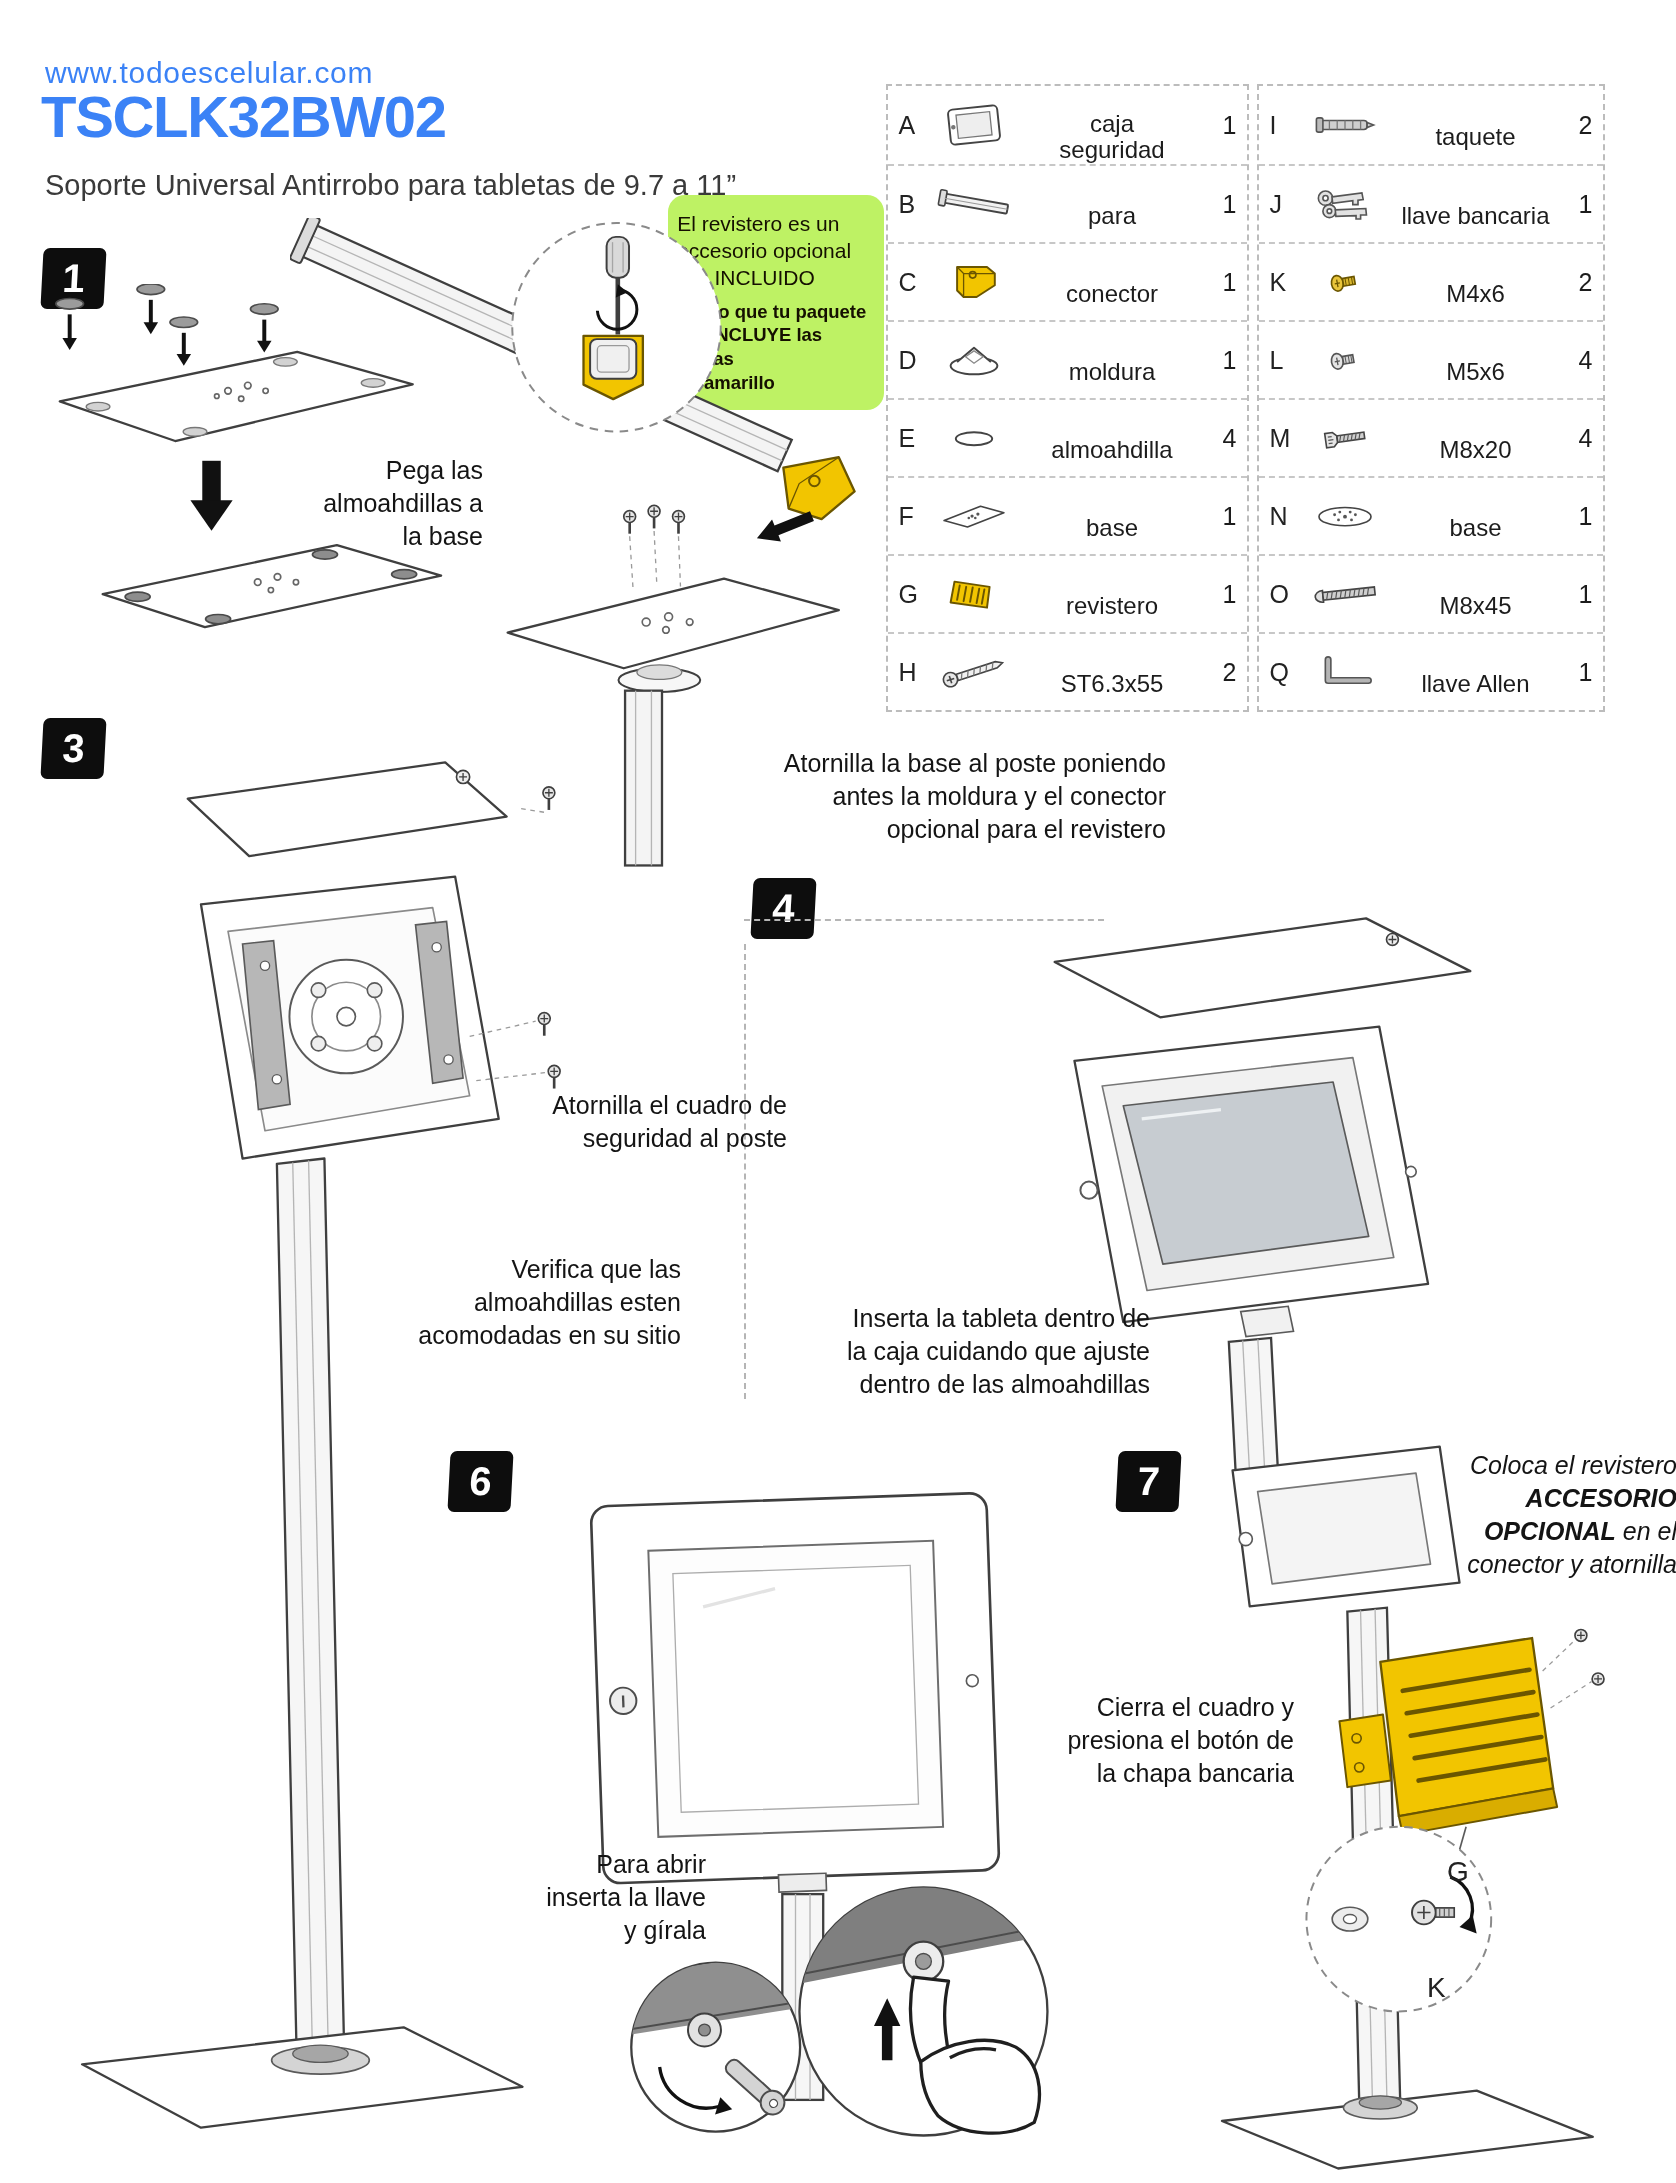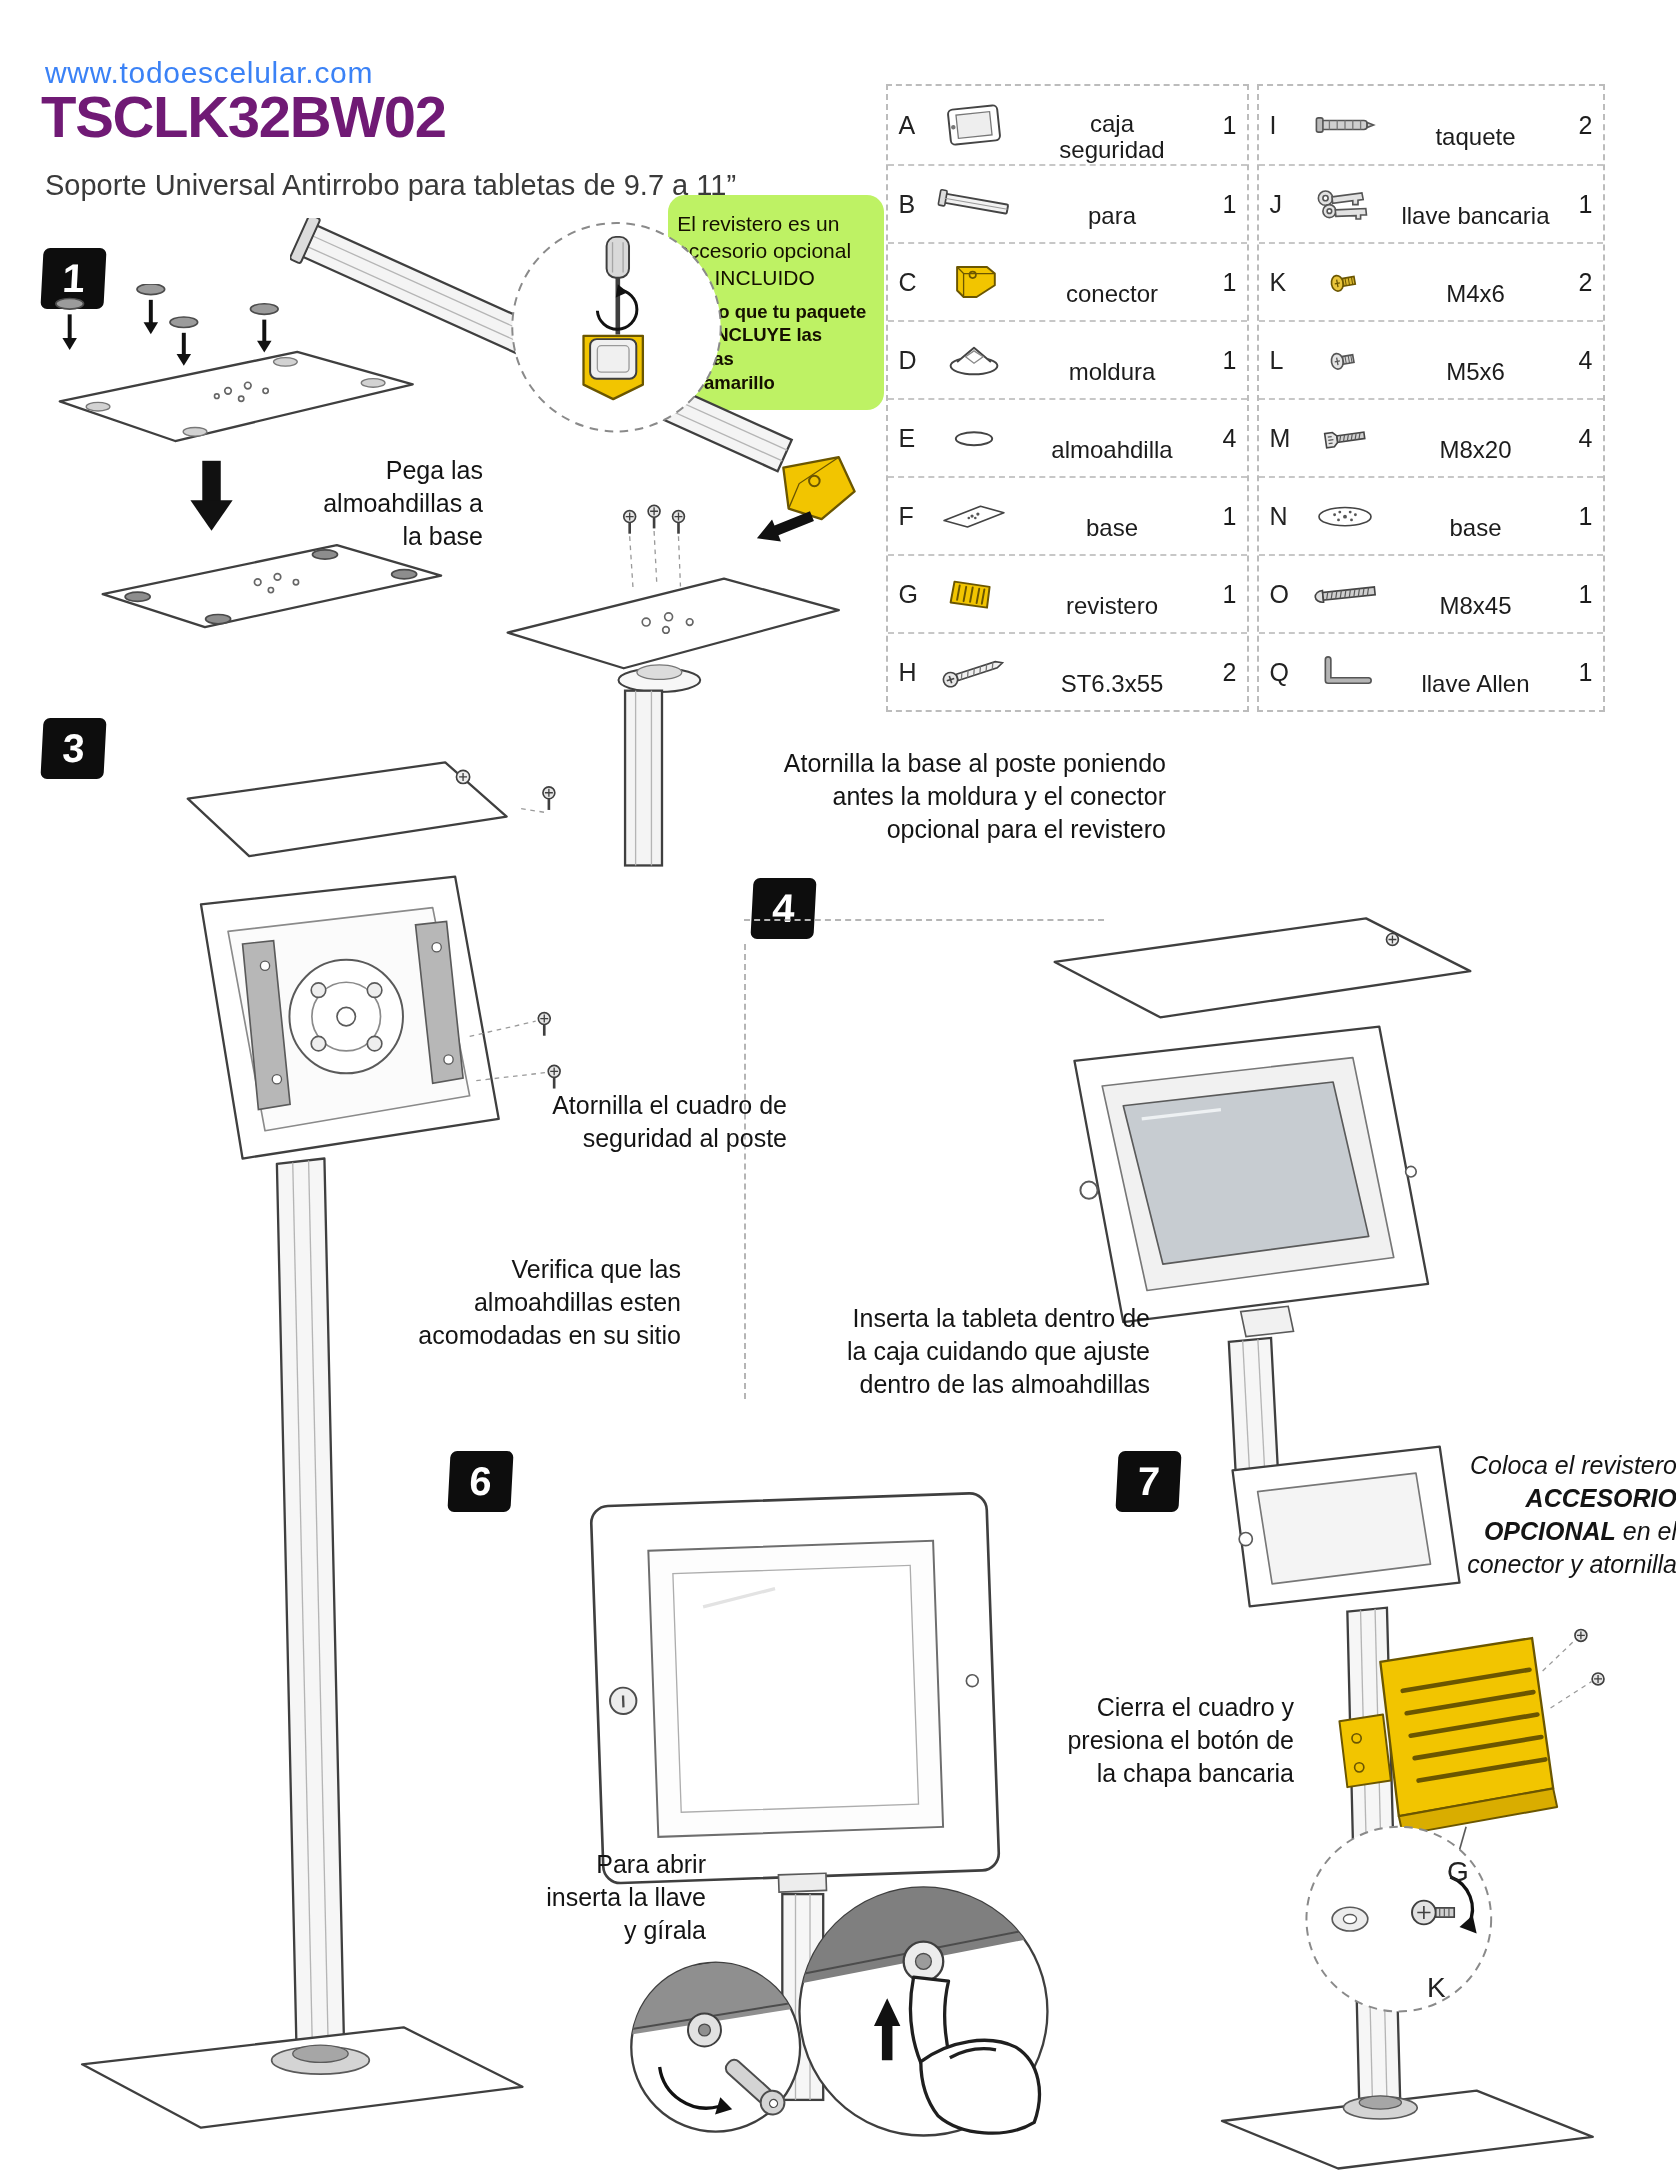--- a/index.html
+++ b/index.html
@@ -1,21 +1,21 @@
 <!DOCTYPE html>
 <html style="font-size:10.6px"><head>
 <meta charset="utf-8">
 <style>
   * { margin:0; padding:0; box-sizing:border-box; }
   html,body { background:#ffffff; }
   .page { position:relative; width:1676px; height:2183px; background:#ffffff;
           font-family:"Liberation Sans","DejaVu Sans",sans-serif; color:#1c1c1c; overflow:hidden; }
   .abs { position:absolute; }
   .website { font-size:30px; color:#3b82f6; letter-spacing:0.7px; }
-  .model { font-size:58px; font-weight:700; letter-spacing:-1.3px; color:#701a75; }
+  .model { font-size:58px; font-weight:700; letter-spacing:-1.3px; color:#3b82f6; }
   .title { font-size:37px; color:#222; }
   .subtitle { font-size:29px; color:#3a3a3a; }
   .note { background:#bef264; border-radius:17px; text-align:left; padding:16px 9.2px; }
   .note-main { font-size:21px; line-height:1.28; white-space:pre-line; font-weight:500; color:#151000; }
   .note-detail { font-size:18.5px; line-height:1.28; white-space:pre-line; font-weight:700; margin-top:8px; color:#151000; }
   .badge { width:63px; height:61px; background:#0d0d0d; color:#fff; font-size:40px; font-weight:700;
            display:flex; align-items:center; justify-content:center; border-radius:6.6px; transform:skewX(-3deg); }
   .caption { font-size:25px; line-height:1.32; white-space:pre-line; color:#141414;text-align:right; }
   .caption-wrap { white-space:normal;font-style:italic; }
   .glabel { font-size:28px; color:#222; }

